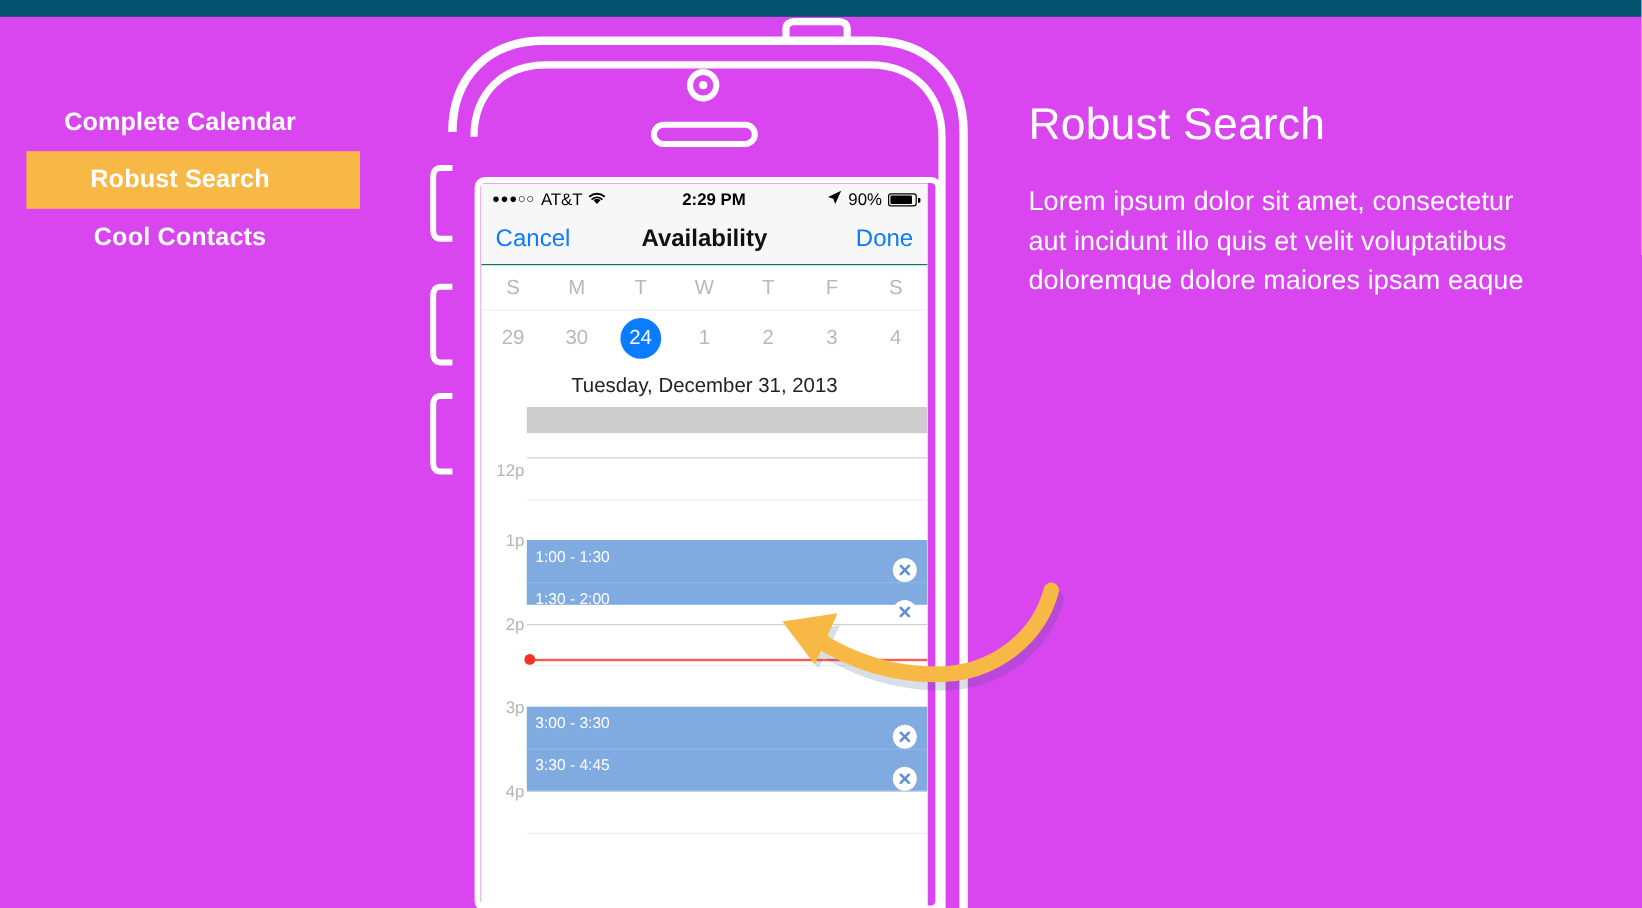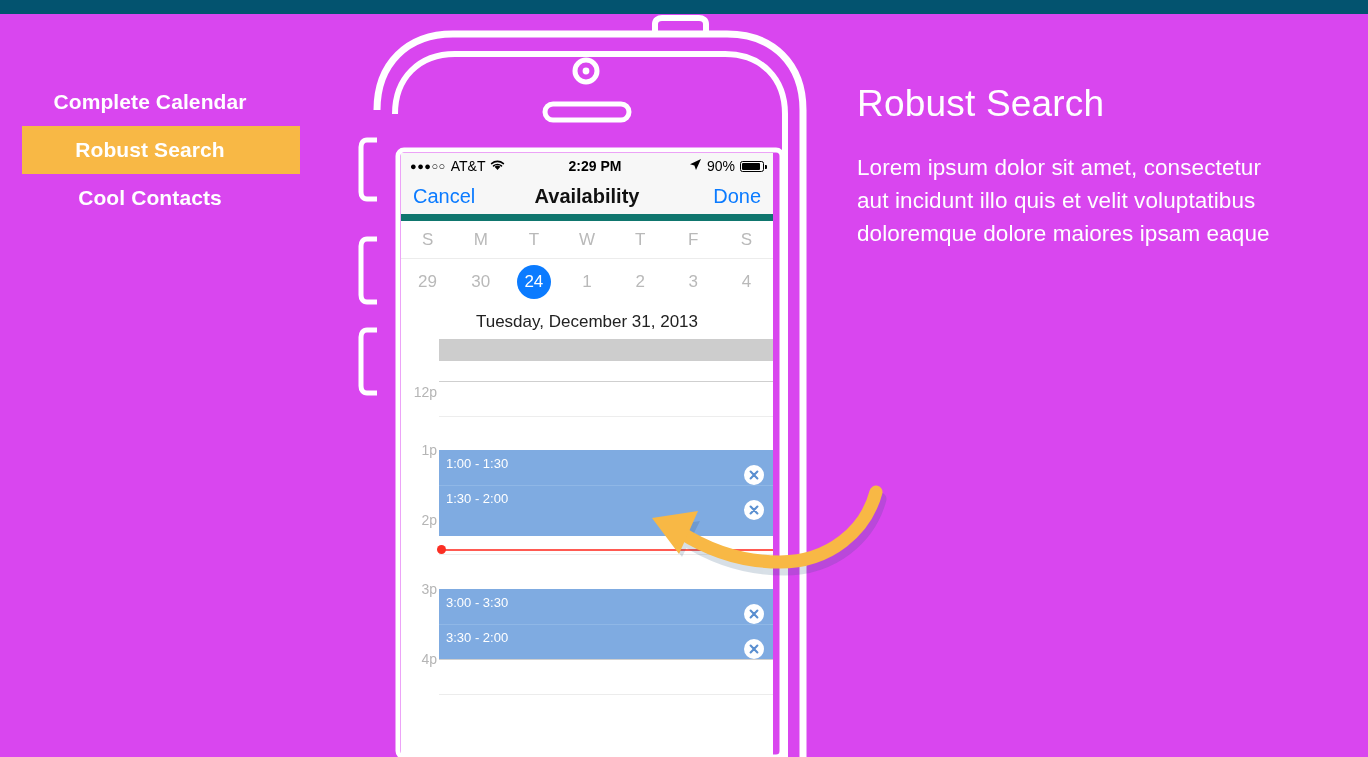--- a/index.html
+++ b/index.html
@@ -156,21 +156,21 @@
     align-items: center;
     justify-content: center;
     font-size: 15.5px;
     color: #111;
   }
 
   
   #navbar {
     height: 42px;
     background: #f7f7f7;
-    border-bottom: 7px solid #0f766e;
+    border-bottom: 1px solid #0f766e;
     display: flex;
     align-items: center;
     padding: 0 12px;
     position: relative;
   }
   .navbtn {
     font-size: 20px;
     color: #0b7bff;
     background: none;
     border: none;
@@ -438,21 +438,21 @@
       <div class="hline" style="top:250px;"></div>
       <div class="hline" style="top:320px;"></div>
       <div class="bottom-line" style="top:355px;"></div>
 
       <div class="gutter-label" style="top:42px;margin-top:11px;">12p</div>
       <div class="gutter-label" style="top:111px;">1p</div>
       <div class="gutter-label" style="top:181px;">2p</div>
       <div class="gutter-label" style="top:250px;">3p</div>
       <div class="gutter-label" style="top:320px;">4p</div>
 
-      <div class="slot" style="top:111px; height:86px;padding-left:47px;">
+      <div class="slot" style="top:111px; height:54px;padding-left:47px;">
         <div class="slot-label">1:00 - 1:30</div>
         <div class="slot-x" style="top:15px;">
           <svg width="14" height="14" viewBox="0 0 14 14">
             <path d="M3.6 3.6 L10.4 10.4 M10.4 3.6 L3.6 10.4" stroke="#5a8fd0" stroke-width="2.1" stroke-linecap="round"></path>
           </svg>
         </div>
         <div class="slot-div" style="top:35px;"></div>
         <div class="slot-label" style="top:41px;">1:30 - 2:00</div>
         <div class="slot-x" style="top:50px;">
           <svg width="14" height="14" viewBox="0 0 14 14">
@@ -465,21 +465,21 @@
       <div id="nowdot" style="left:36px; top:206px;"></div>
 
       <div class="slot" style="top:250px; height:70px;">
         <div class="slot-label">3:00 - 3:30</div>
         <div class="slot-x" style="top:15px;">
           <svg width="14" height="14" viewBox="0 0 14 14">
             <path d="M3.6 3.6 L10.4 10.4 M10.4 3.6 L3.6 10.4" stroke="#5a8fd0" stroke-width="2.1" stroke-linecap="round"></path>
           </svg>
         </div>
         <div class="slot-div" style="top:35px;"></div>
-        <div class="slot-label" style="top:41px;">3:30 - 2:00</div>
+        <div class="slot-label" style="top:41px;">3:30 - 4:45</div>
         <div class="slot-x" style="top:50px;">
           <svg width="14" height="14" viewBox="0 0 14 14">
             <path d="M3.6 3.6 L10.4 10.4 M10.4 3.6 L3.6 10.4" stroke="#5a8fd0" stroke-width="2.1" stroke-linecap="round"></path>
           </svg>
         </div>
       </div>
 
     </div>
   </div>
 

